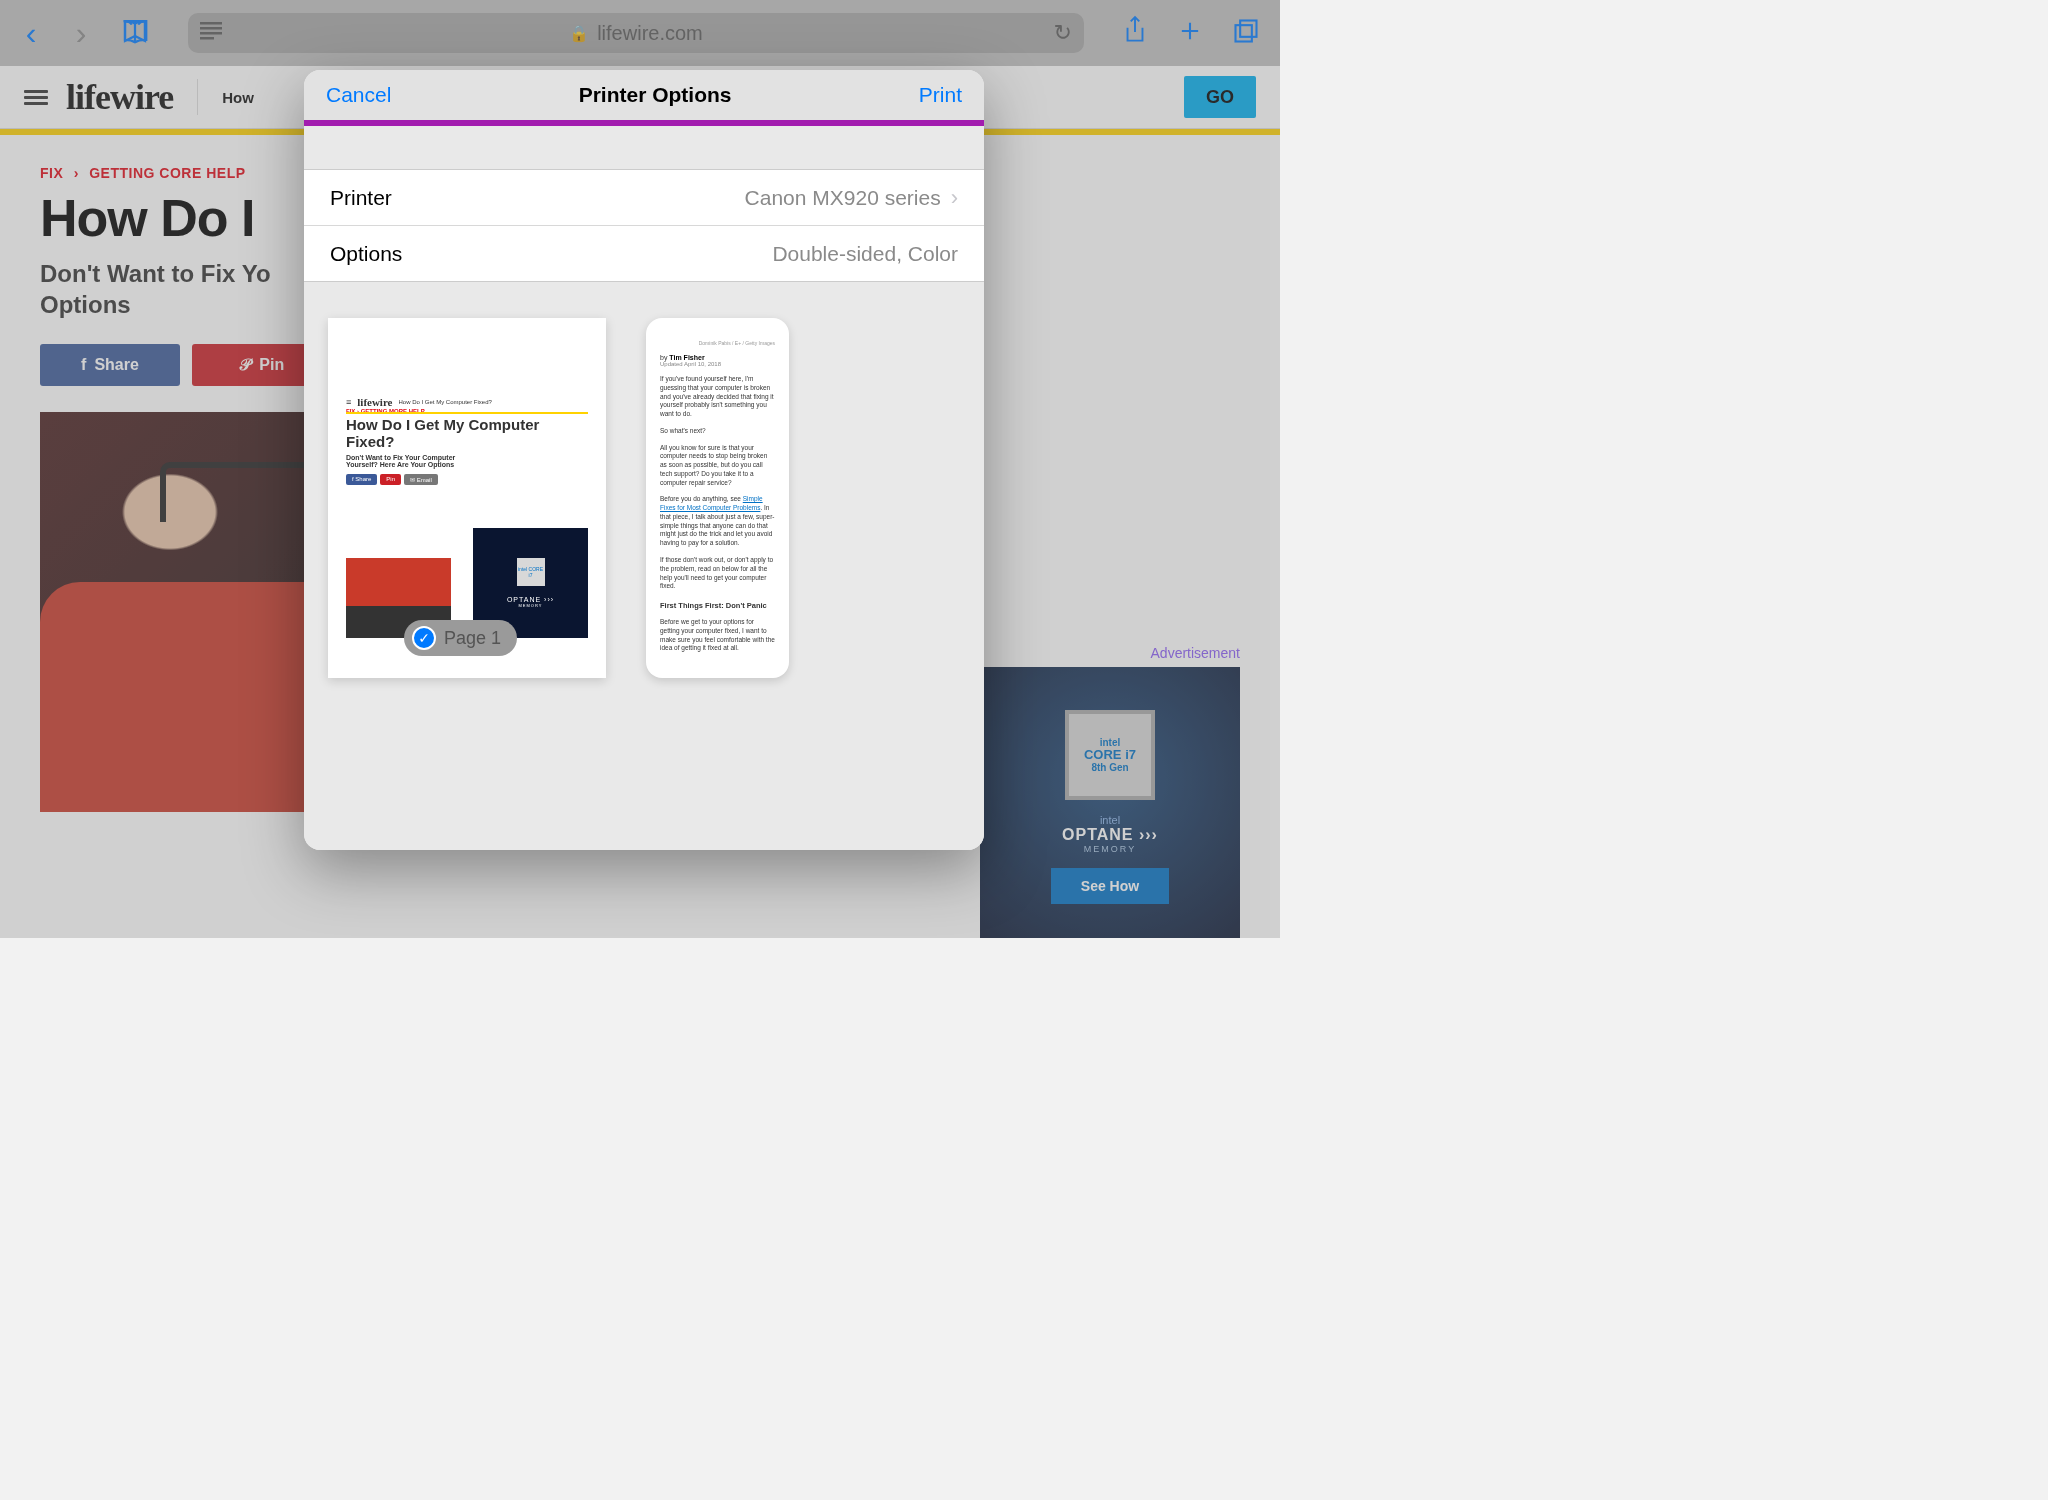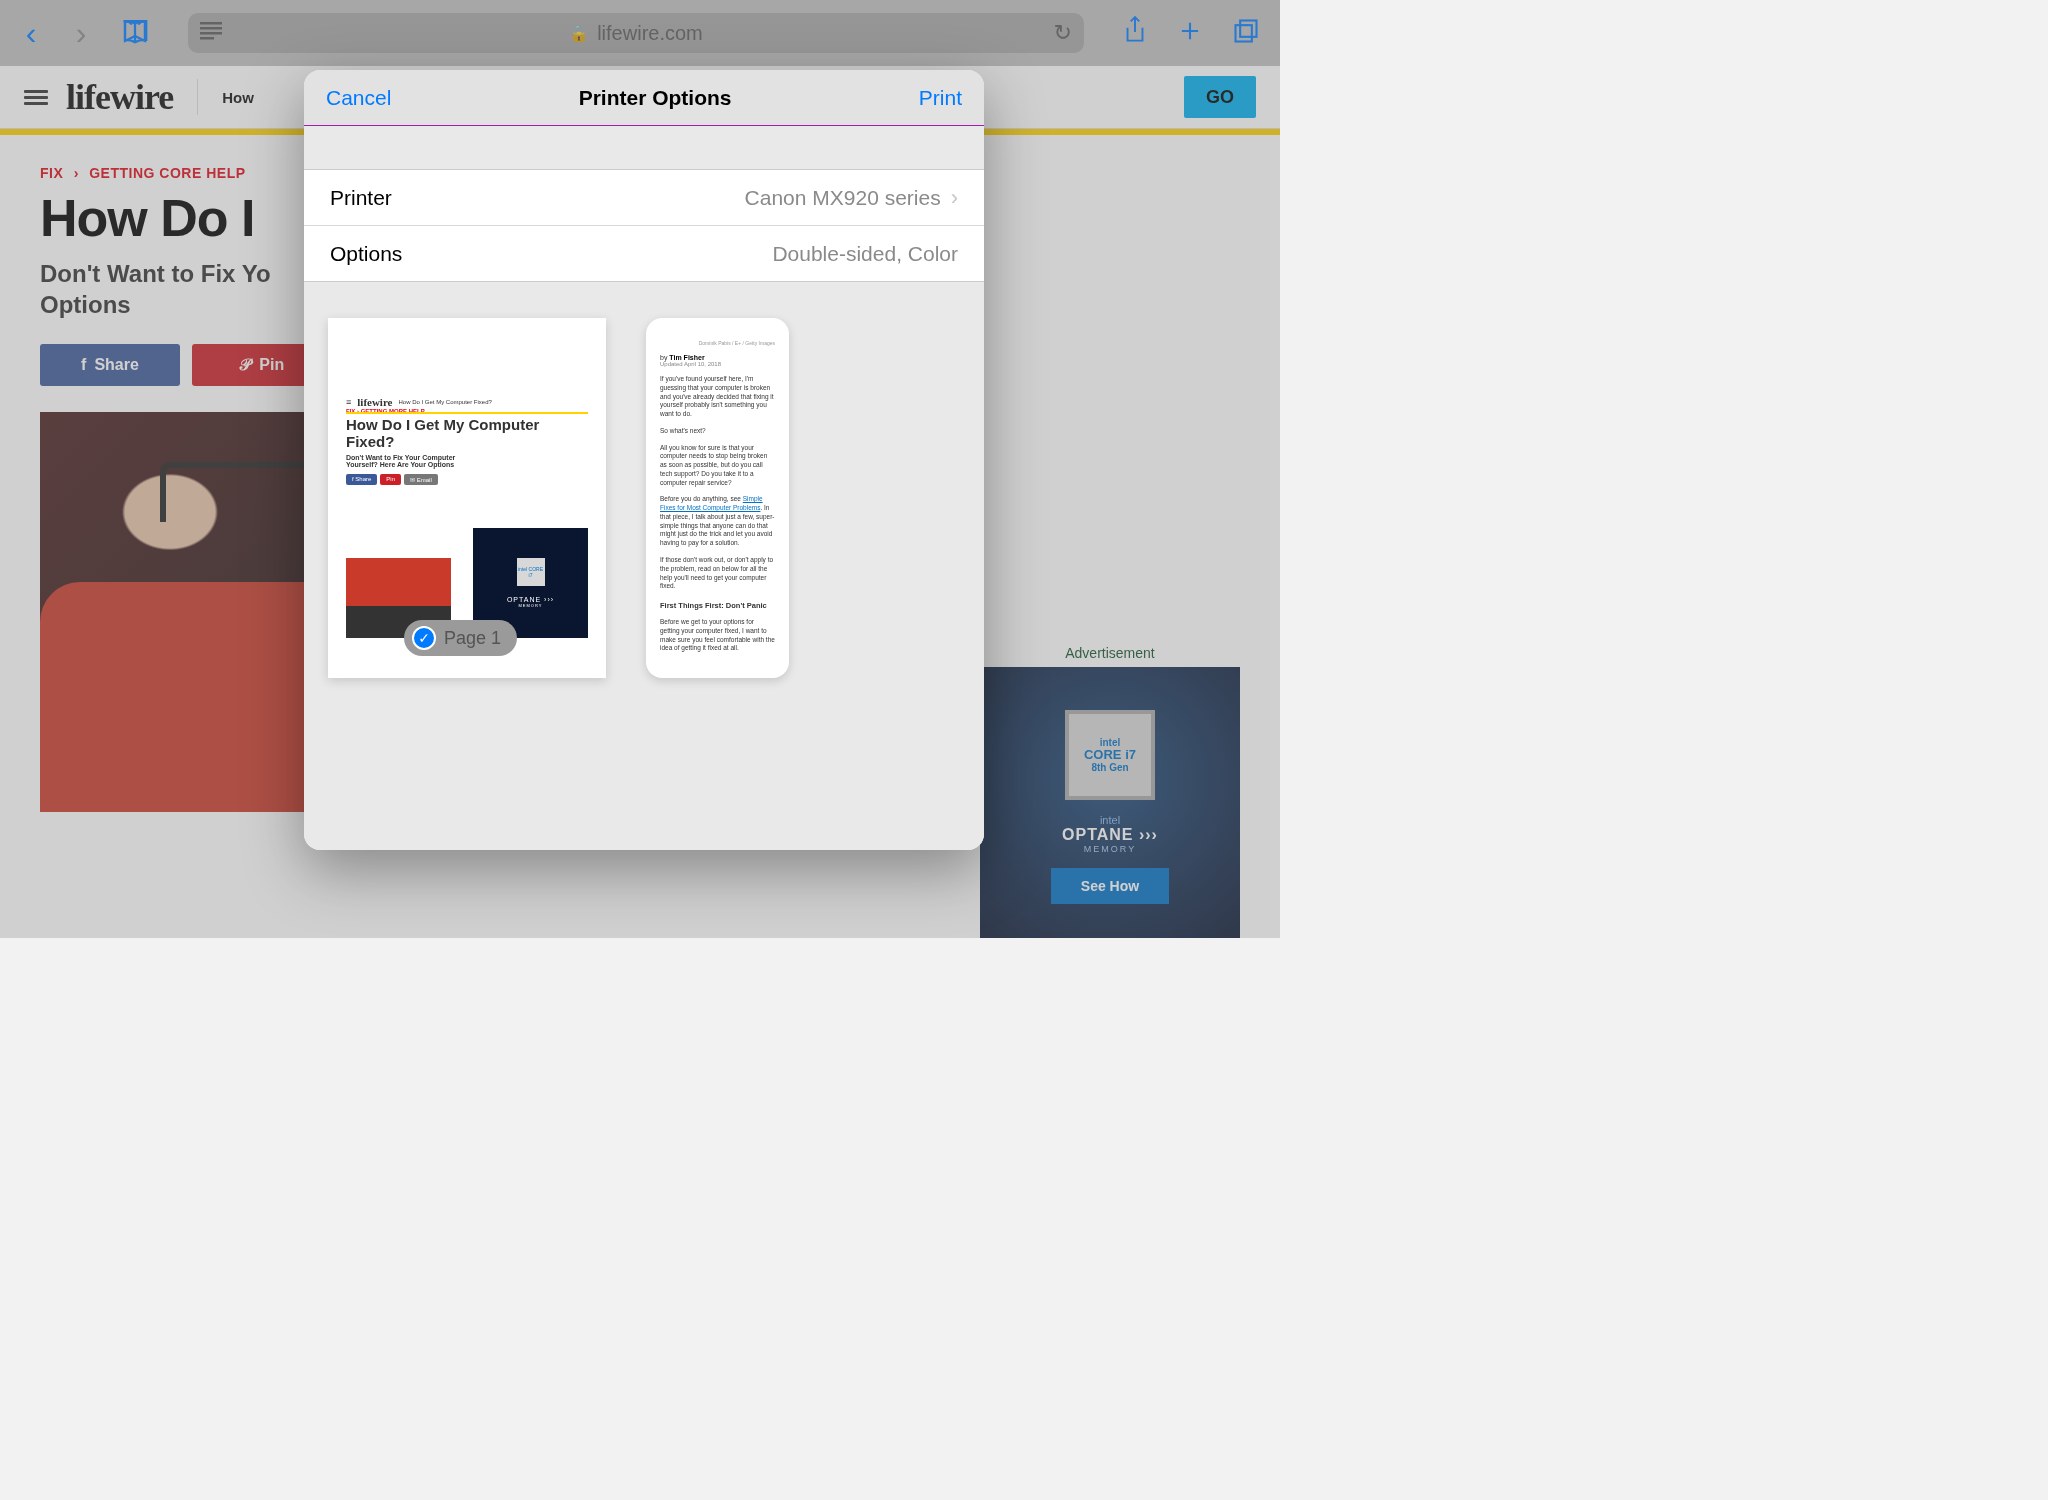--- a/index.html
+++ b/index.html
@@ -112,21 +112,21 @@
 .article-image .heatsink {
   position:absolute; right:40px; bottom:0; width:440px; height:150px;
   background: repeating-linear-gradient(90deg, #555 0 14px, #222 14px 20px);
   border-top:8px solid #666;
 }
 
 
 .sidebar-ad {
   position:absolute; right:40px; top:510px; width:260px;
 }
-.ad-label { text-align:center; color:#14532d; font-size:14px; margin-bottom:6px; }
+.ad-label { text-align:right; color:#8b5cf6; font-size:14px; margin-bottom:6px; }
 .ad-box {
   width:260px; height:280px; background: radial-gradient(circle at 50% 40%, #1e4a7a, #0a1530);
   display:flex; flex-direction:column; align-items:center; justify-content:center;
   color:#fff; gap:14px;
 }
 .intel-chip {
   width:90px; height:90px; background:#d8d8d8; border:4px solid #aaa;
   display:flex; flex-direction:column; align-items:center; justify-content:center;
   font-size:10px; color:#0071c5; font-weight:700; line-height:1.1;
 }
@@ -137,21 +137,21 @@
 .modal-overlay {
   position:absolute; inset:0; background:rgba(0,0,0,0);
 }
 .modal {
   position:absolute; left:304px; top:70px; width:680px; height:780px;
   background:#e9e9e9; border-radius:16px; box-shadow:0 20px 60px rgba(0,0,0,0.35);
   overflow:hidden;
   display:flex; flex-direction:column;
 }
 .modal-header {
-  height:56px; background:#e2e2e2; border-bottom:1px solid #a21caf;
+  height:56px; background:#e2e2e2; border-bottom:6px solid #a21caf;
   display:flex; align-items:center; justify-content:space-between;
   padding:0 22px;
 }
 .modal-header .cancel { color:#007aff; font-size:21px; }
 .modal-header .title { font-size:21px; font-weight:600; color:#000; }
 .modal-header .print { color:#007aff; font-size:21px; }
 
 .modal-section-gap { height:44px; background:#e9e9e9; border-bottom:1px solid #ccc; }
 
 .settings-list { background:#fff; }

